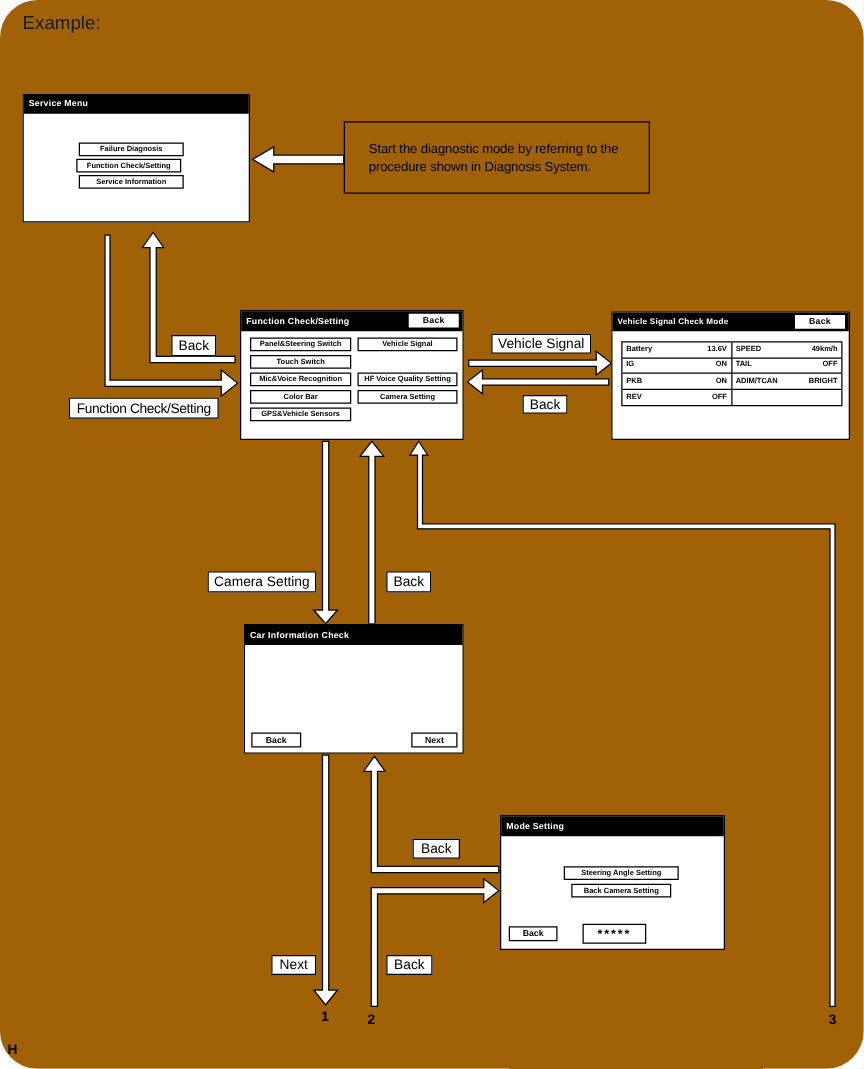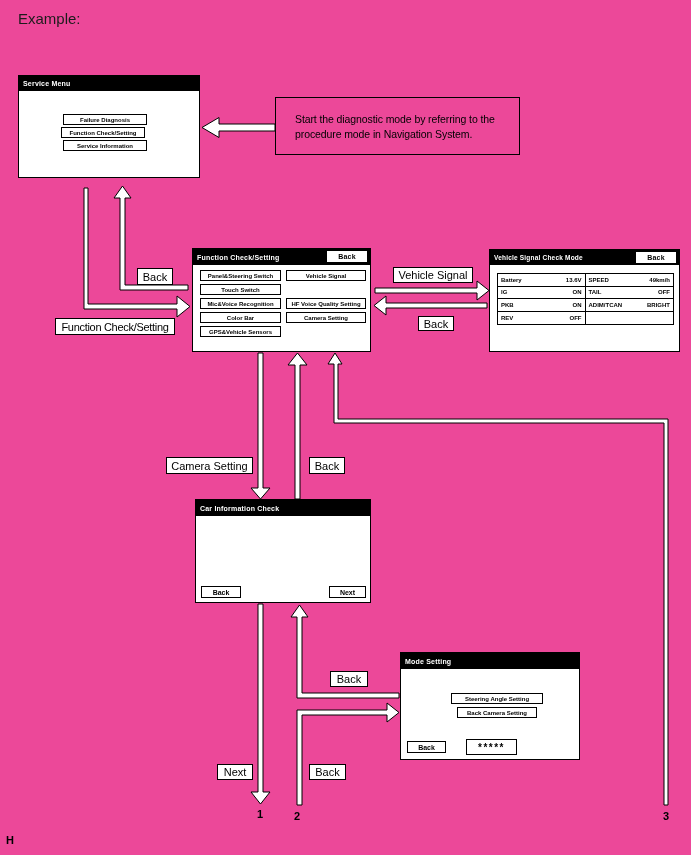--- a/index.html
+++ b/index.html
@@ -1,18 +1,18 @@
 <!DOCTYPE html>
 <html><head>
 <meta charset="utf-8">
 <style>
   * { margin:0; padding:0; box-sizing:border-box; }
   html,body { background:#fff; }
   body { font-family:"Liberation Sans", sans-serif; color:#000; }
-  #canvas { position:relative; width:691px; height:855px; background:#ec4899; overflow:hidden; }
+  #canvas { position:relative; width:691px; height:855px; background:#a16207; overflow:hidden;border-radius:30px; }
 
   .example { position:absolute; left:18px; top:10px; font-size:15px; color:#1c1c1c; }
 
   .screen { position:absolute; background:#fff; border:1.5px solid #000; }
   .titlebar { position:relative; width:100%; background:#000; color:#fff;
               display:flex; align-items:center; padding:0 4px;
               font-weight:bold; font-size:7px; letter-spacing:0.2px; white-space:nowrap; }
   .tb-back { position:absolute; right:3px; top:2px; width:40px; height:11px;
              background:#fff; color:#000; font-size:7px; font-weight:bold;
              display:flex; align-items:center; justify-content:center; }
@@ -70,21 +70,21 @@
   <div class="screen" style="left:18px; top:75px; width:182px; height:103px;">
     <div class="titlebar" style="height:15px;">
       <span>Service Menu</span>
     </div>
     <div class="scr-btn" style="left:44px; top:38px; width:84px; height:11px;">Failure Diagnosis</div>
     <div class="scr-btn" style="left:42px; top:51px; width:84px; height:11px;">Function Check/Setting</div>
     <div class="scr-btn" style="left:44px; top:64px; width:84px; height:11px;">Service Information</div>
   </div>
 
   <div class="callout">
-    <span>Start the diagnostic mode by referring to the procedure mode in Navigation System.</span>
+    <span>Start the diagnostic mode by referring to the procedure shown in Diagnosis System.</span>
   </div>
 
   <div class="screen" style="left:192px; top:248px; width:179px; height:104px;">
     <div class="titlebar" style="height:16px;">
       <span>Function Check/Setting</span>
       <span class="tb-back">Back</span>
     </div>
     <div class="scr-btn" style="left:7px; top:21px; width:81px; height:11px;">Panel&amp;Steering Switch</div>
     <div class="scr-btn" style="left:7px; top:35px; width:81px; height:11px;">Touch Switch</div>
     <div class="scr-btn" style="left:7px; top:49px; width:81px; height:11px;">Mic&amp;Voice Recognition</div>

